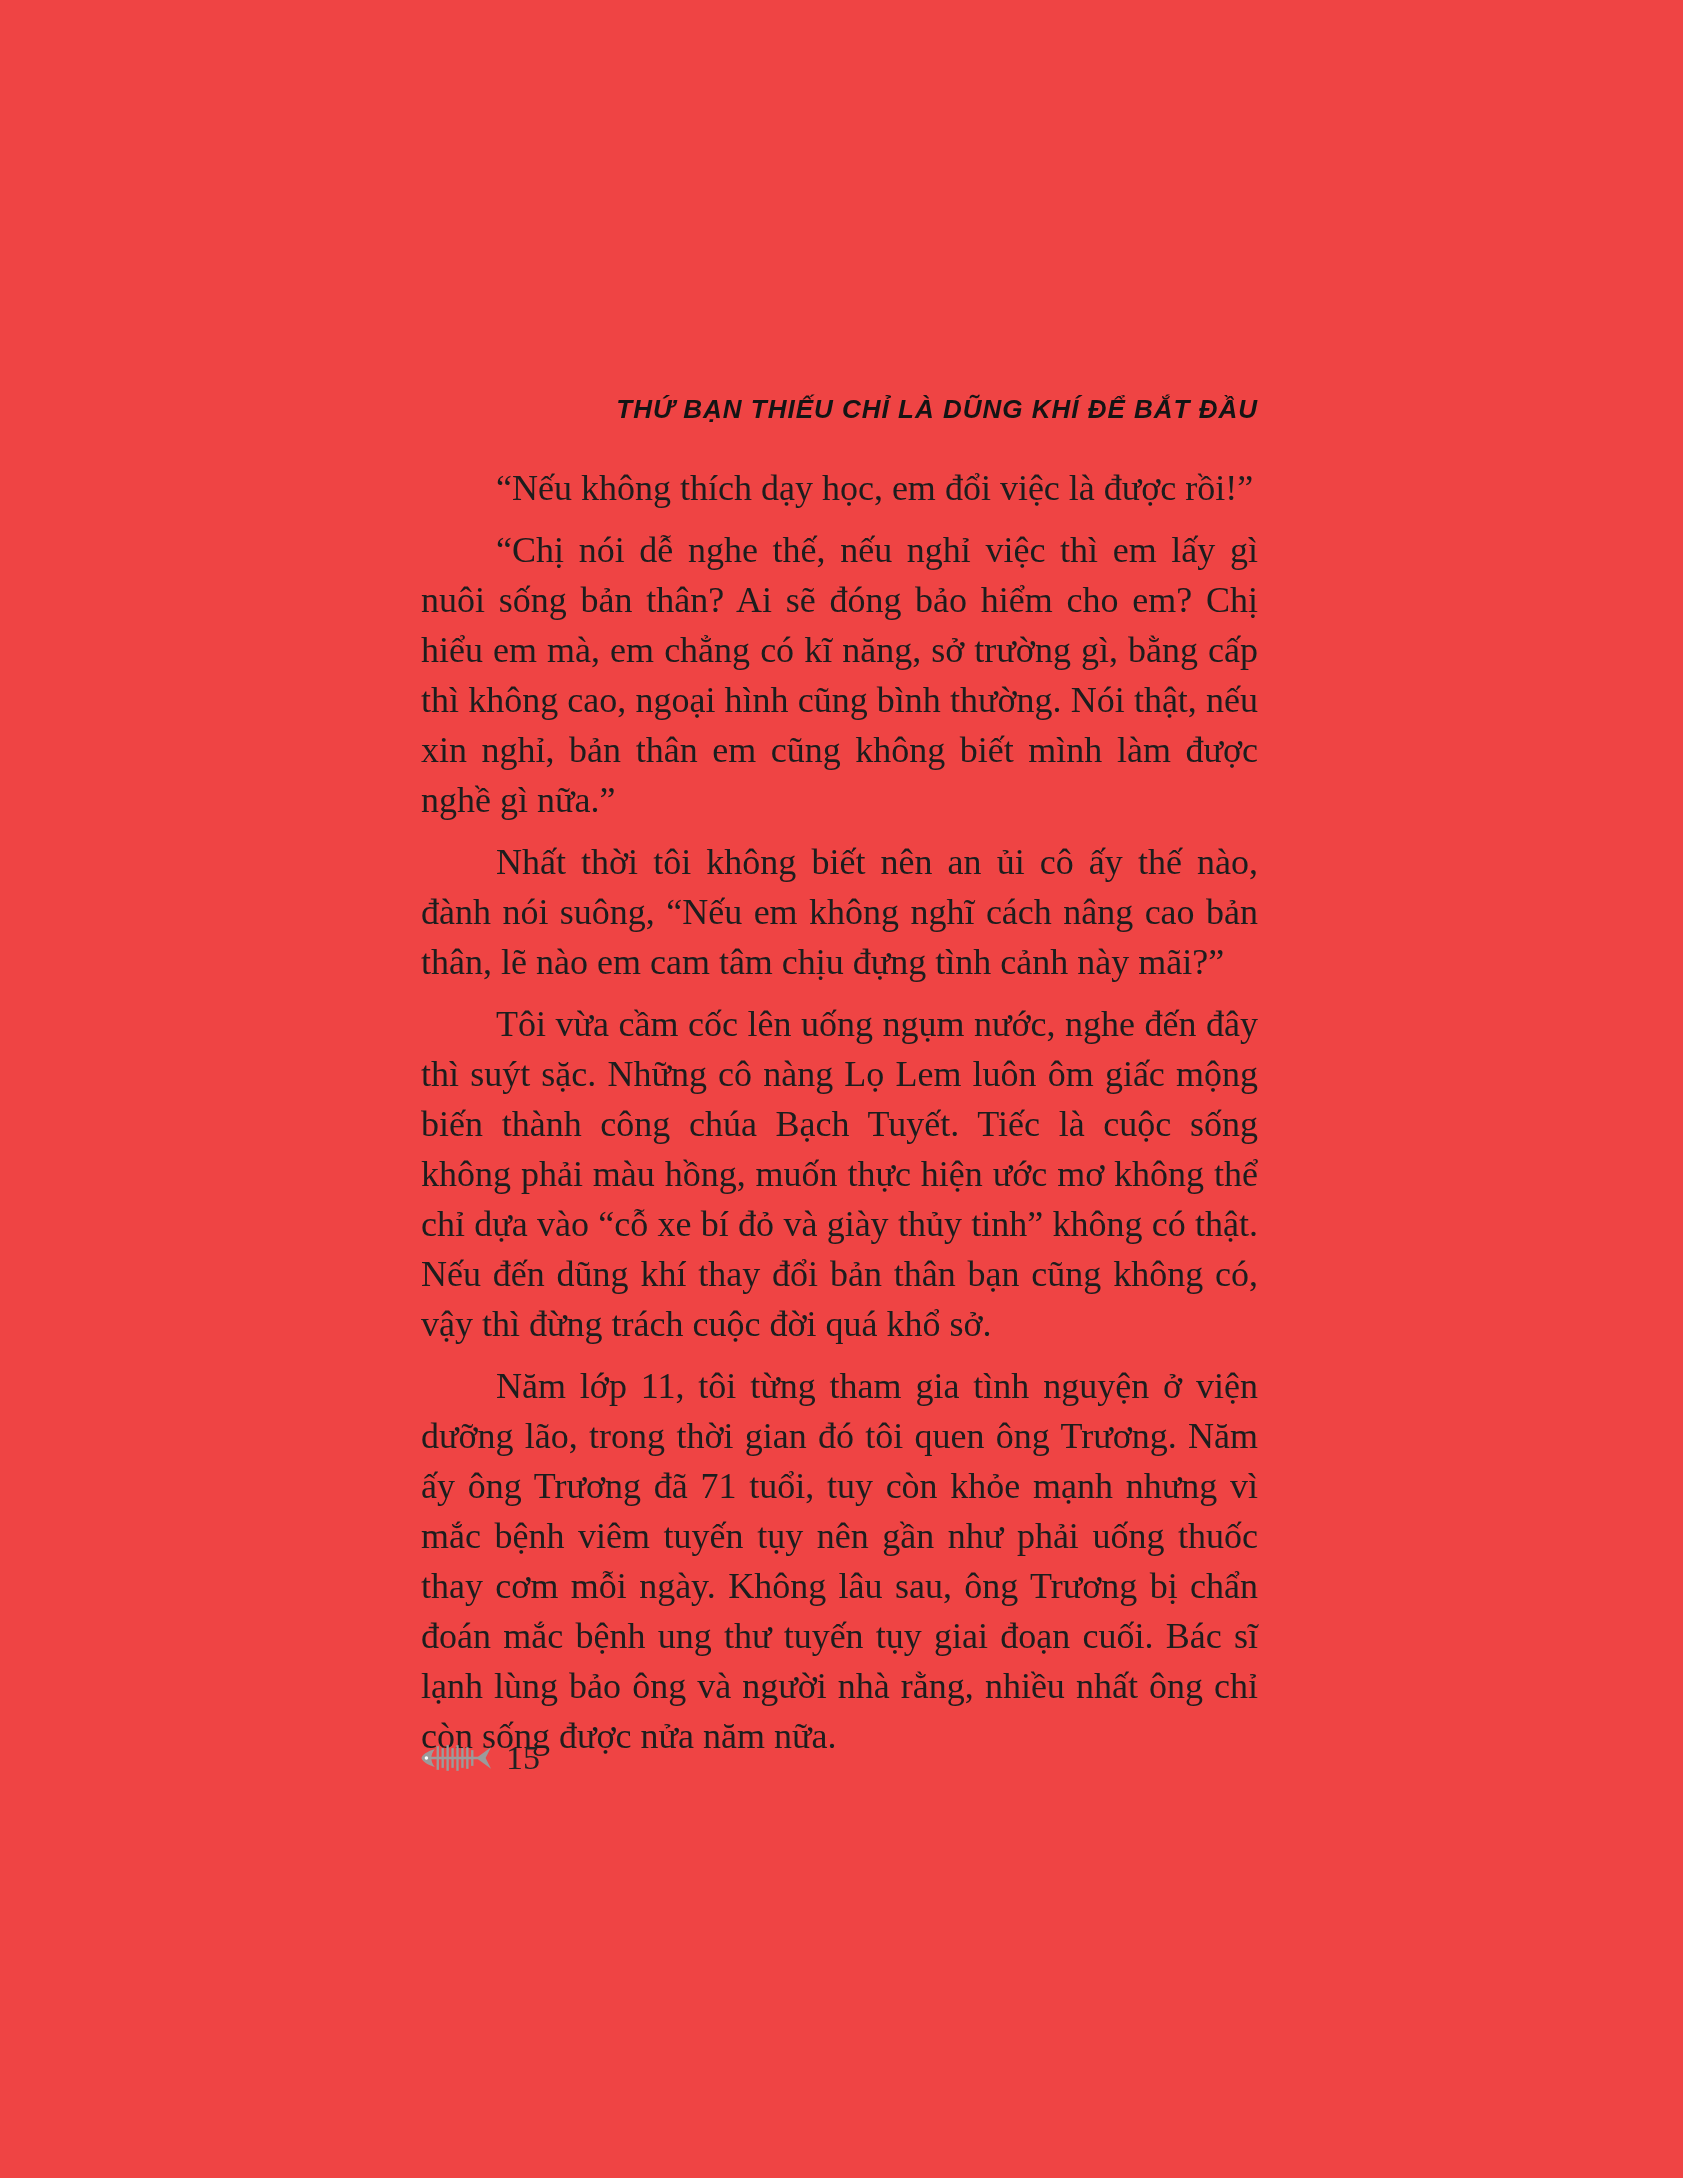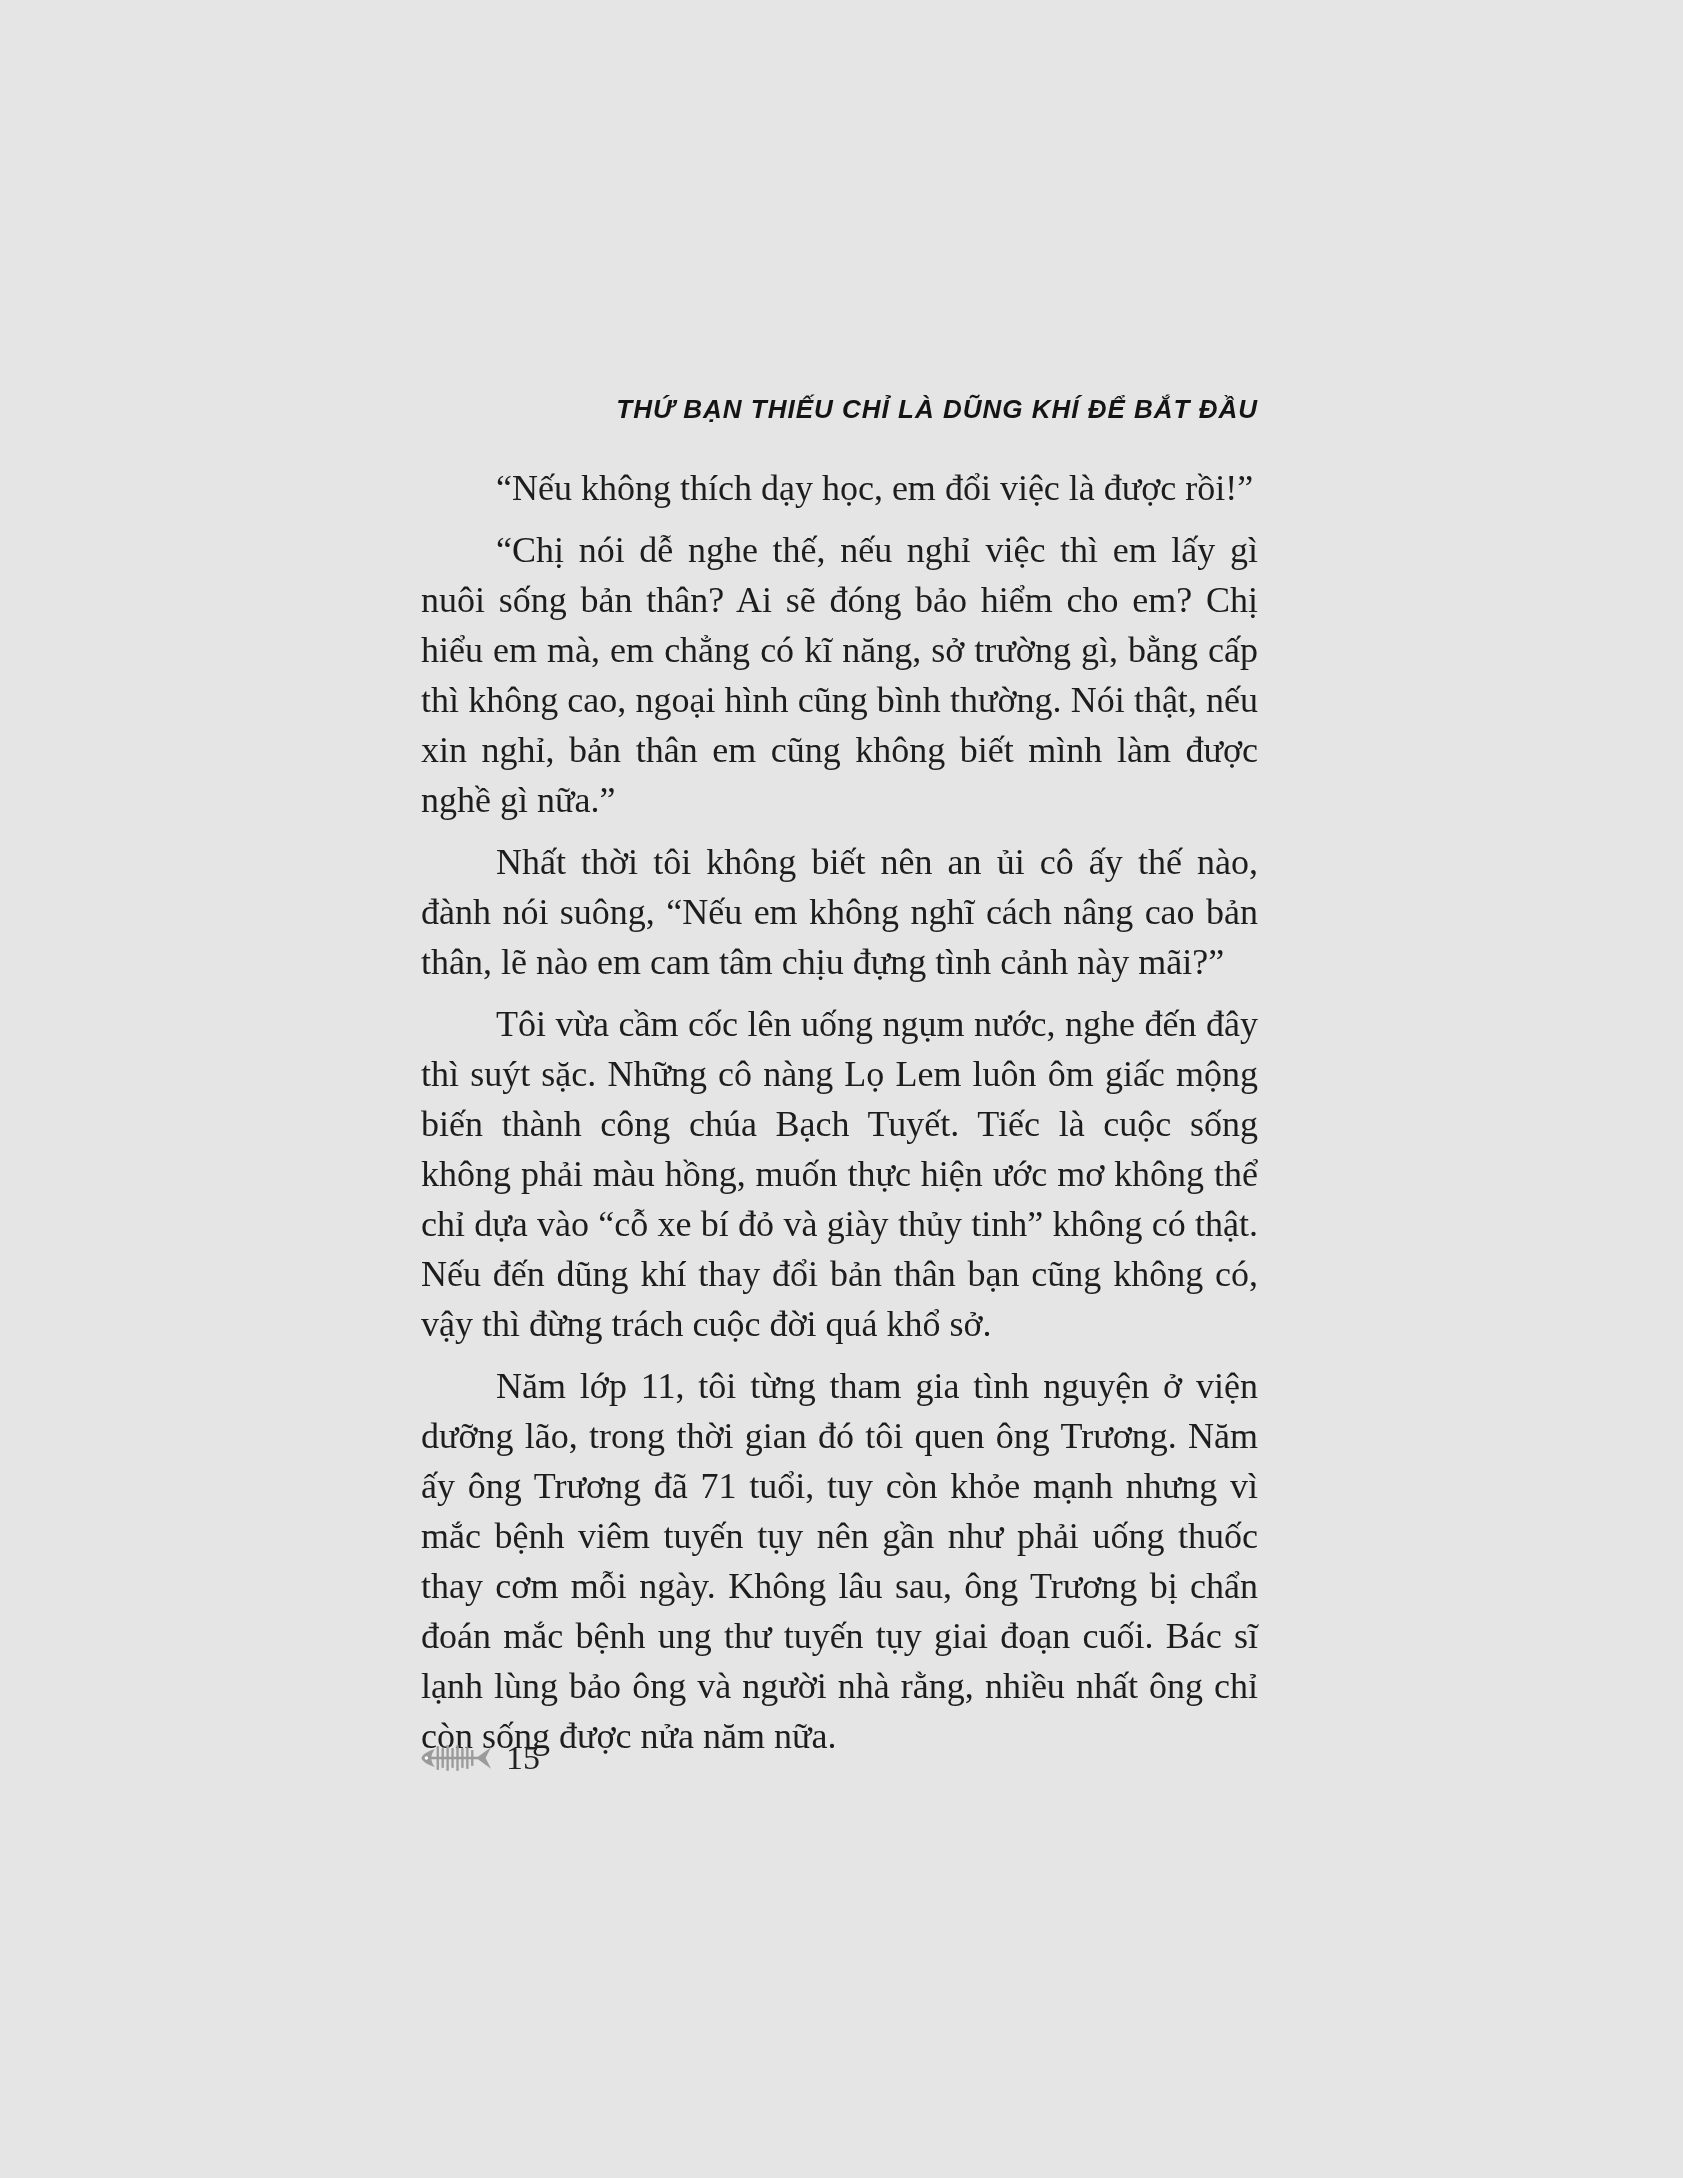--- a/index.html
+++ b/index.html
@@ -1,20 +1,20 @@
 <!DOCTYPE html>
 <html><head>
 <meta charset="utf-8">
 <style>
   html, body { margin: 0; padding: 0; background: #ffffff; }
   .page {
     position: relative;
     width: 1683px;
     height: 2178px;
-    background: #e5e5e5;
+    background: #ef4444;
     font-family: "Liberation Serif", serif;
     color: #1d1d1d;
     overflow: hidden;
   }
   .running-head {
     position: absolute;
     top: 394px;
     left: 421px;
     width: 837px;
     text-align: right;

